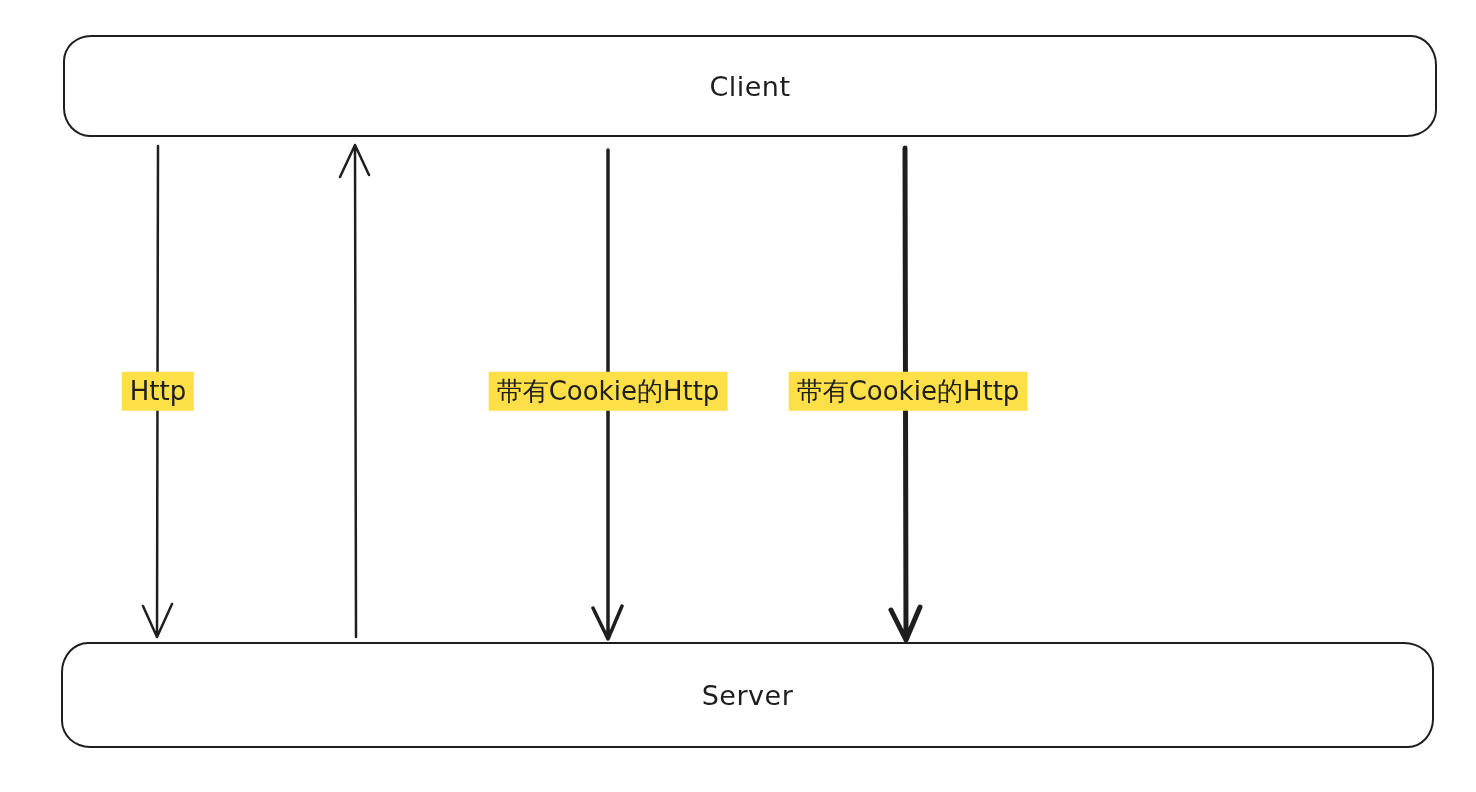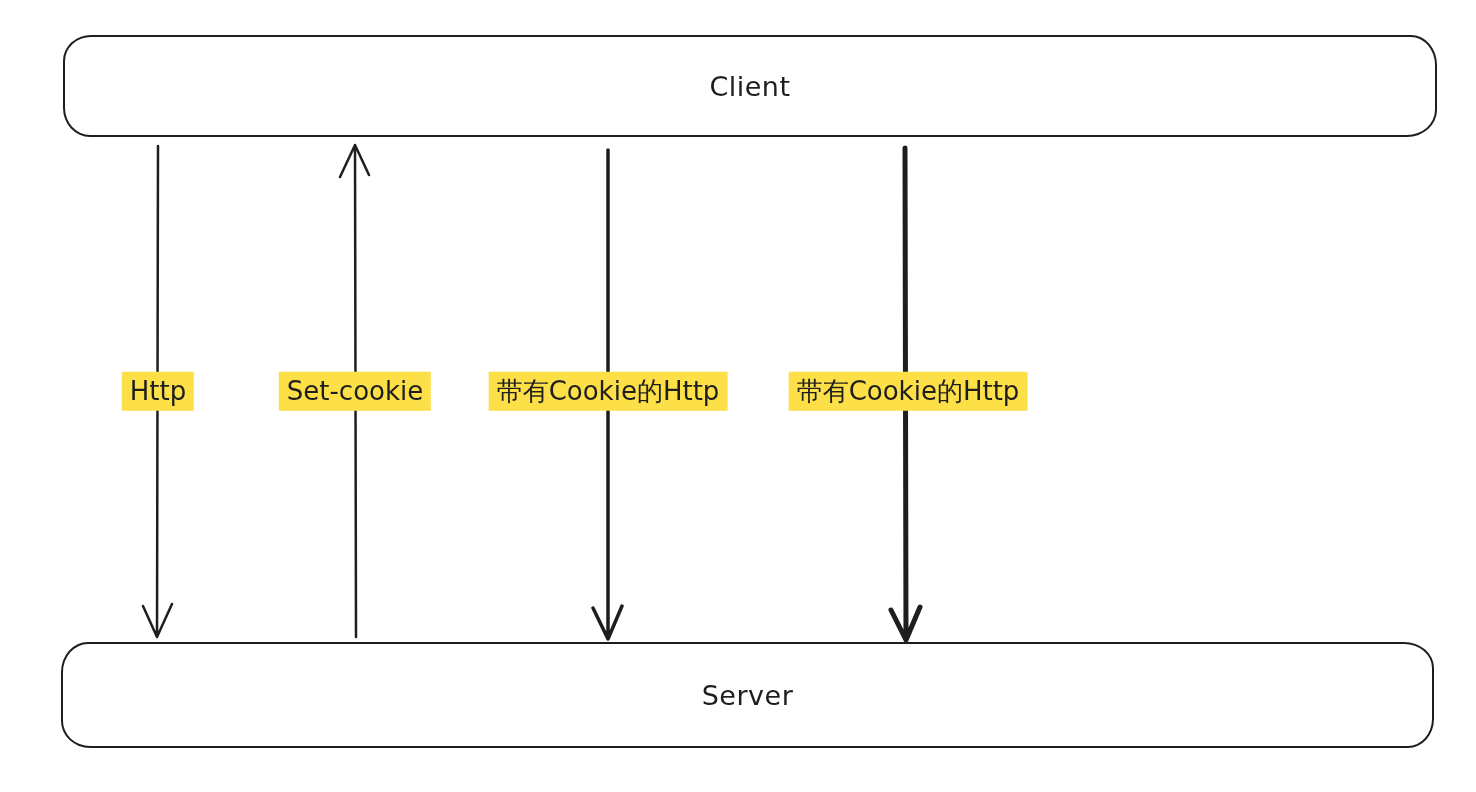--- a/index.html
+++ b/index.html
@@ -98,19 +98,18 @@
       <path class="stroke-mid" d="M608 150 L608 639 M593 608 L608 639 L622 606"></path>
     </g>
 
     <g>
       <path class="stroke-bold" d="M905 148 L906 640 M891 610 L906 640 L920 607"></path>
     </g>
   </svg>
 
   <span class="edge-label" style="left:158px; top:391px;">Http</span>
 
-  <span class="edge-label" style="left:355px; top:391px;">Set-cookie</span>
 
   <span class="edge-label" style="left:608px; top:391px;">带有Cookie的Http</span>
 
   <span class="edge-label" style="left:908px; top:391px;">带有Cookie的Http</span>
 
 </div>
 
 </body></html>

